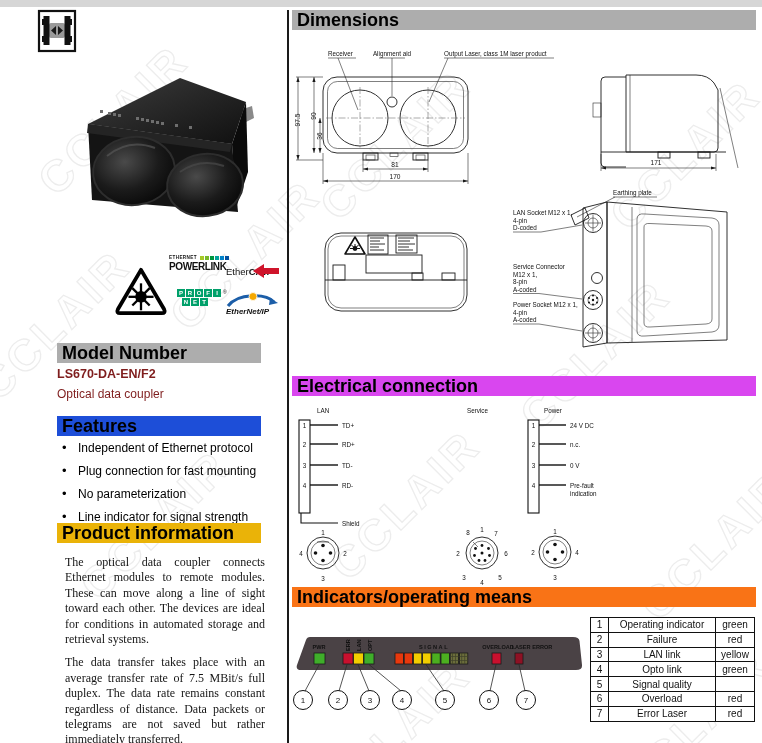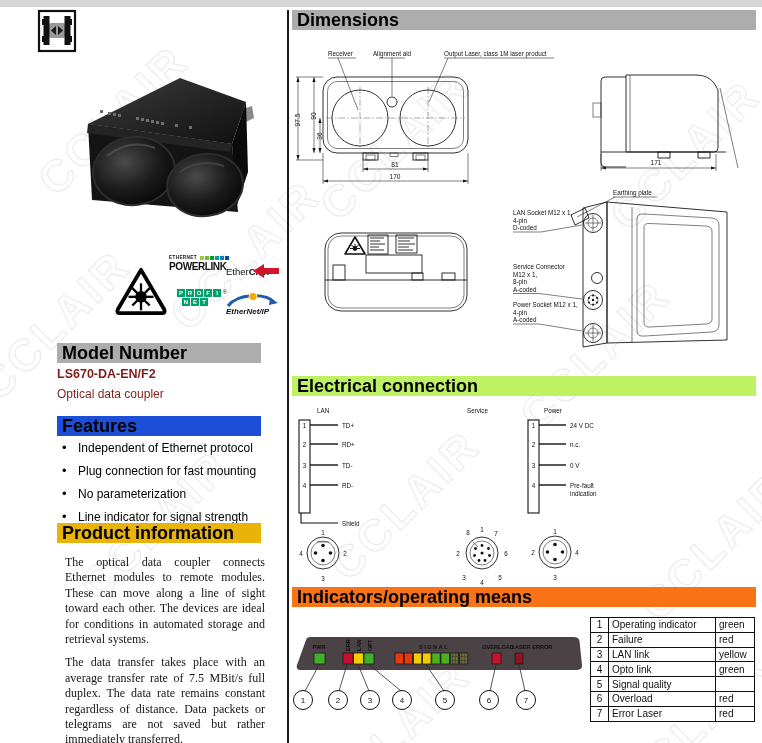--- a/index.html
+++ b/index.html
@@ -41,21 +41,21 @@
   .ecat b{font-weight:bold;}
   .pnet{position:absolute;left:177px;top:289px;}
   .pnet .prow{display:flex;gap:1px;margin-bottom:1px;}
   .pnet .cell{width:8px;height:8px;color:#fff;font-size:6px;font-weight:bold;
               display:flex;align-items:center;justify-content:center;}
   .pnet .reg{font-size:5px;vertical-align:top;margin-left:1px;}
   .enip{position:absolute;left:224px;top:291px;width:54px;height:28px;}
   
   .indtable{position:absolute;left:590px;top:617px;border-collapse:collapse;}
   .indtable td{border:1.2px solid #111;font-size:10px;padding:0 3px;height:13.8px;
-               background:#fff;white-space:nowrap;}
+               background:#fff;white-space:nowrap;text-align:center;}
   .indtable td.n{width:11px;text-align:center;}
   .indtable td.nm{width:100px;}
   .indtable td.c{width:32px;}
 </style>
 </head>
 <body>
 
 <div class="page">
   <div class="topstrip"></div>
 
@@ -368,21 +368,21 @@
     </g>
     <g>
       <text x="8" y="122">Power Socket M12 x 1,</text>
       <text x="8" y="129.5">4-pin</text>
       <text x="8" y="137">A-coded</text>
       <line x1="8" y1="139" x2="34" y2="139" class="lnThin"></line>
       <line x1="34" y1="139" x2="77" y2="146" class="lnThin"></line>
     </g>
   </svg>
 
-  <div class="bar barR" style="top: 376px; background: #bef264;">
+  <div class="bar barR" style="top: 376px; background: #d946ef;">
     <span>Electrical connection</span>
   </div>
 
   <svg class="dwg" style="left:292px;top:400px;" width="470" height="188" viewBox="0 0 470 188">
 
     <text x="25" y="13" font-size="7">LAN</text>
     <rect x="7" y="20" width="11" height="93" fill="#fff" stroke="#111" stroke-width="1.1"></rect>
     <g font-size="6" text-anchor="middle">
       <text x="12.5" y="27.5">1</text>
       <text x="12.5" y="46.5">2</text>

